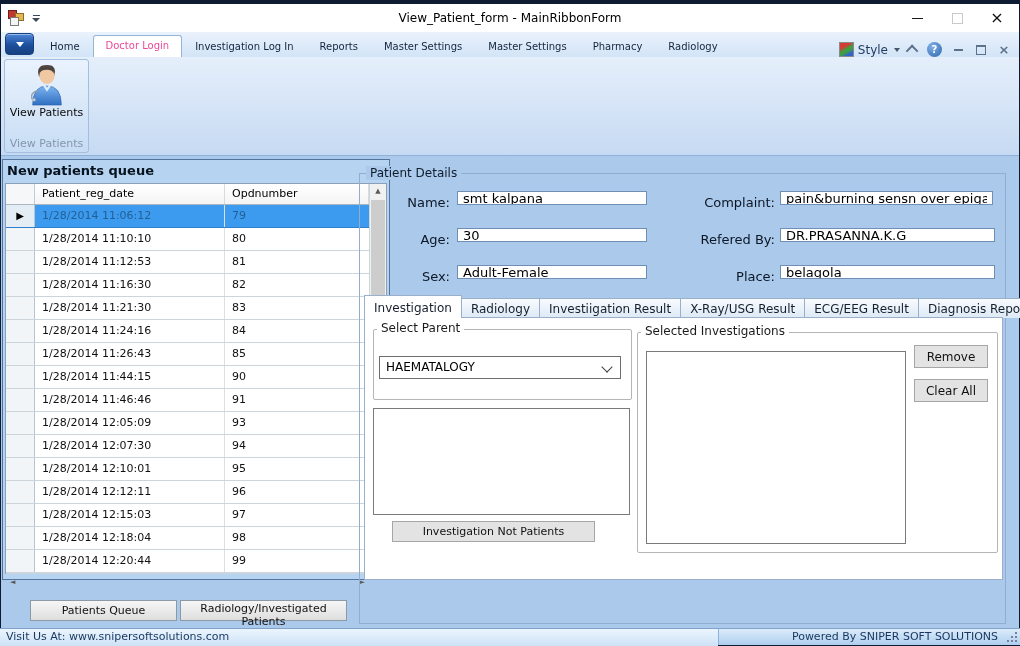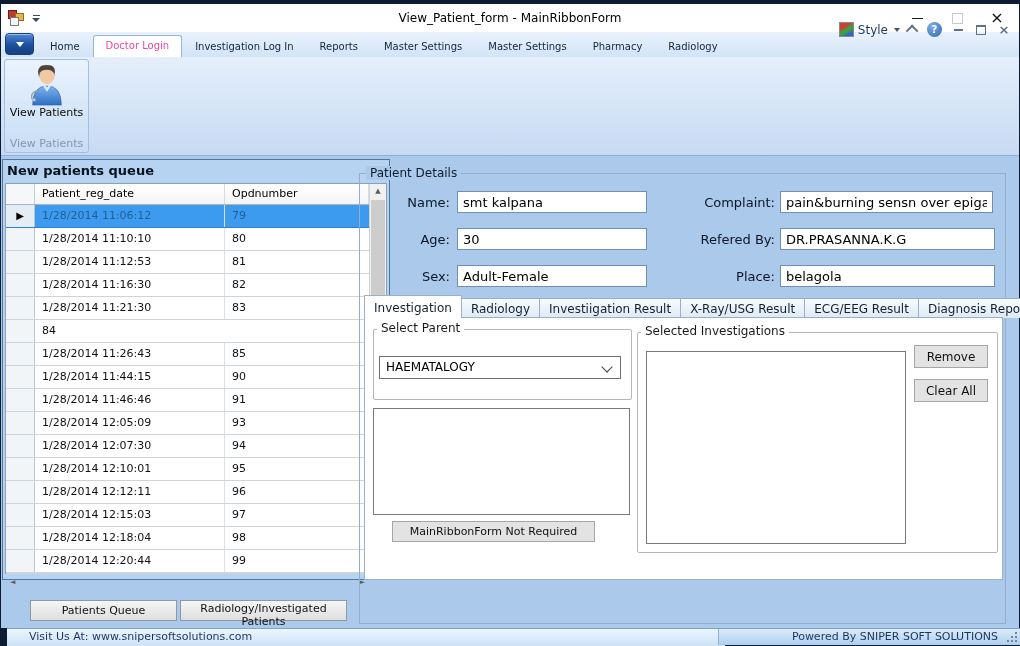--- a/index.html
+++ b/index.html
@@ -25,21 +25,21 @@
   .tabstrip{position:absolute;left:1px;top:32px;right:1px;height:25px;
             background:linear-gradient(#eaf2fc,#d2e4f7);display:flex;align-items:flex-end;}
   .appmenu{width:27px;height:20px;margin:0 3px 2px 4px;border-radius:4px;border:1px solid #16407f;
            background:linear-gradient(#4d86d8,#1d4f9c 55%,#16407f);display:flex;align-items:center;justify-content:center;
            box-shadow:inset 0 1px 0 rgba(255,255,255,.45);}
   .tri-down-w{width:0;height:0;border-left:4px solid transparent;border-right:4px solid transparent;border-top:5px solid #fff;}
   .rtabs{display:flex;align-items:flex-end;height:25px;}
   .rtab{font-size:10px;color:#13253d;padding:4px 13px 5px 13px;cursor:default;white-space:nowrap;}
   .rtab.active{background:#fff;border:1px solid #96b4d6;border-bottom:none;border-radius:3px 3px 0 0;
                padding:4px 12px 6px 12px;color:#ec4899;}
-  .rib-right{margin-left:auto;display:flex;align-items:center;gap:9px;padding:0 8px 20px 0;}
+  .rib-right{margin-left:auto;display:flex;align-items:center;gap:9px;padding:0 8px 0 0;}
   .style-btn{display:flex;align-items:center;gap:4px;font-size:12px;color:#1d3least;color:#1d3a5f;}
   .swatch{width:13px;height:13px;border:1px solid #8a8a8a;display:inline-block;
           background:linear-gradient(150deg,#d43c34 0%,#d43c34 30%,#3f9e42 48%,#3f9e42 62%,#3163cf 80%);}
   .tri-down{width:0;height:0;border-left:3.5px solid transparent;border-right:3.5px solid transparent;border-top:4px solid #44566e;margin-left:2px;}
   .chev-up{width:7px;height:7px;border-left:2px solid #5c718c;border-top:2px solid #5c718c;transform:rotate(45deg) translateY(2px);display:inline-block;}
   .help{width:15px;height:15px;border-radius:50%;background:radial-gradient(circle at 35% 30%,#7fb0e8,#2f66ad);
         color:#fff;font-size:10px;font-weight:bold;display:flex;align-items:center;justify-content:center;}
   .rmini{display:flex;align-items:center;justify-content:center;width:14px;height:14px;}
   .ic-min2{width:9px;height:2px;background:#5c718c;}
   .ic-rest{width:8px;height:7px;border:1px solid #5c718c;border-top-width:2px;}
@@ -90,21 +90,21 @@
 
   .foot-btn{position:absolute;height:21px;background:linear-gradient(#f6f6f6,#dedede);
             border:1px solid #8d99a5;font-size:11px;color:#111;font-family:inherit;cursor:default;}
   .fb1{left:30px;top:600px;width:147px;}
   .fb2{left:180px;top:600px;width:167px;}
 
   
   .pd-box{position:absolute;left:359px;top:173px;width:647px;height:451px;border:1px solid #93add0;box-sizing:border-box;}
   .pd-label{position:absolute;left:366px;top:166px;background:#abc9ea;padding:0 4px;font-size:12px;color:#101c2c;}
   .flabel{position:absolute;font-size:13px;color:#0b1626;text-align:right;}
-  .finput{position:absolute;height:22px;border:1px solid #6e90b4;background:#fff;font-size:13px;
+  .finput{position:absolute;height:14px;border:1px solid #6e90b4;background:#fff;font-size:13px;
           font-family:inherit;padding:0 5px;box-sizing:border-box;color:#000;}
   .l0{left:355px;top:195px;width:95px;} .i0{left:457px;top:191px;width:190px;}
   .l1{left:355px;top:232px;width:95px;} .i1{left:457px;top:228px;width:190px;}
   .l2{left:355px;top:269px;width:95px;} .i2{left:457px;top:265px;width:190px;}
   .l3{left:672px;top:195px;width:103px;} .i3{left:780px;top:191px;width:213px;}
   .l4{left:672px;top:232px;width:103px;} .i4{left:780px;top:228px;width:215px;}
   .l5{left:672px;top:269px;width:103px;} .i5{left:780px;top:265px;width:215px;}
 
   
   .dtabs{position:absolute;left:364px;top:295px;height:23px;display:flex;align-items:flex-end;}
@@ -127,21 +127,21 @@
   .btn-nr{left:27px;top:203px;width:203px;height:21px;}
   .gb-si{left:272px;top:14px;width:359px;height:219px;}
   .lbl-si{left:276px;top:6px;}
   .lb2{left:281px;top:33px;width:260px;height:193px;}
   .btn-rm{left:549px;top:27px;width:74px;height:23px;font-size:12px;}
   .btn-ca{left:549px;top:61px;width:74px;height:23px;font-size:12px;}
 
   
   .sb-left{position:absolute;left:0;top:628px;width:718px;height:18px;box-sizing:border-box;
            background:linear-gradient(#ebf5fe,#cde2f6);border-top:1px solid #7fa3cb;
-           font-size:11px;color:#17375e;line-height:16px;padding-left:22px;margin-left:7px;}
+           font-size:11px;color:#17375e;line-height:16px;padding-left:6px;}
   .sb-right{position:absolute;left:718px;top:628px;right:0;height:17px;box-sizing:border-box;
             background:linear-gradient(#dcecfb,#afceee);border-top:1px solid #7fa3cb;border-left:1px solid #8fb2d9;
             font-size:11px;color:#17375e;line-height:16px;text-align:right;padding-right:22px;}
   .grip{position:absolute;right:3px;bottom:3px;width:2px;height:2px;background:#73839b;
         box-shadow:-4px 0 #73839b,-8px 0 #73839b,0 -4px #73839b,-4px -4px #73839b,0 -8px #73839b;}
 </style>
 </head>
 <body>
 
 <div class="window">
@@ -263,20 +263,21 @@
               <div class="c1">1/28/2014 11:16:30</div>
               <div class="c2">82</div>
             </div>
             <div class="grow">
               <div class="rh"></div>
               <div class="c1">1/28/2014 11:21:30</div>
               <div class="c2">83</div>
             </div>
             <div class="grow">
               <div class="rh"></div>
+              <div class="c1">1/28/2014 11:24:16</div>
               <div class="c2">84</div>
             </div>
             <div class="grow">
               <div class="rh"></div>
               <div class="c1">1/28/2014 11:26:43</div>
               <div class="c2">85</div>
             </div>
             <div class="grow">
               <div class="rh"></div>
               <div class="c1">1/28/2014 11:44:15</div>
@@ -364,21 +365,21 @@
       <div class="dtab">Diagnosis Report</div>
     </div>
   <div class="dpage">
     <div class="gb gb-sp"></div>
     <div class="gb-label lbl-sp">Select Parent</div>
     <div class="combo">
       <span>HAEMATALOGY</span>
       <span class="chev"></span>
     </div>
     <div class="listbox lb1"></div>
-    <button class="btn btn-nr">MainRibbonForm Not Required</button>
+    <button class="btn btn-nr">Investigation Not Patients</button>
 
     <div class="gb gb-si"></div>
     <div class="gb-label lbl-si">Selected Investigations</div>
     <div class="listbox lb2"></div>
     <button class="btn btn-rm">Remove</button>
     <button class="btn btn-ca">Clear All</button>
   </div>
 
   <div class="sb-left">Visit Us At: www.snipersoftsolutions.com</div>
   <div class="sb-right">

